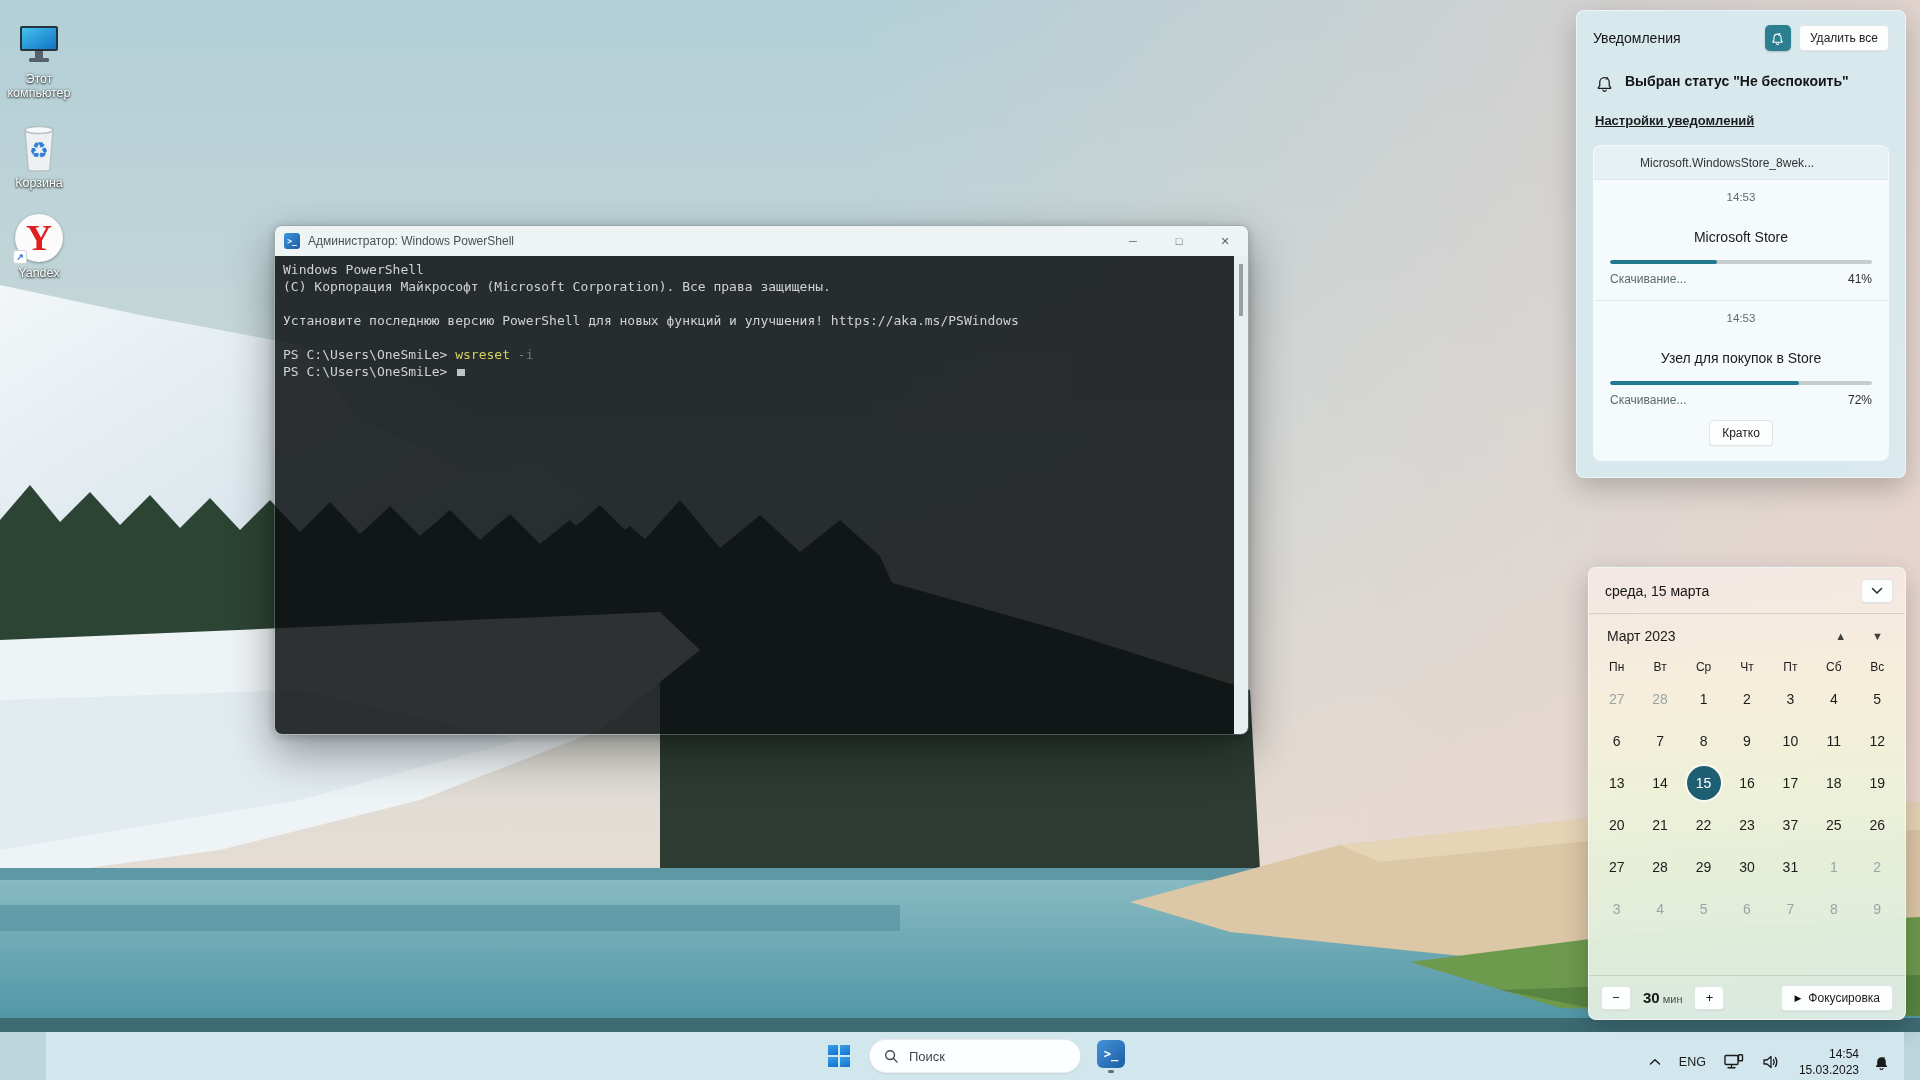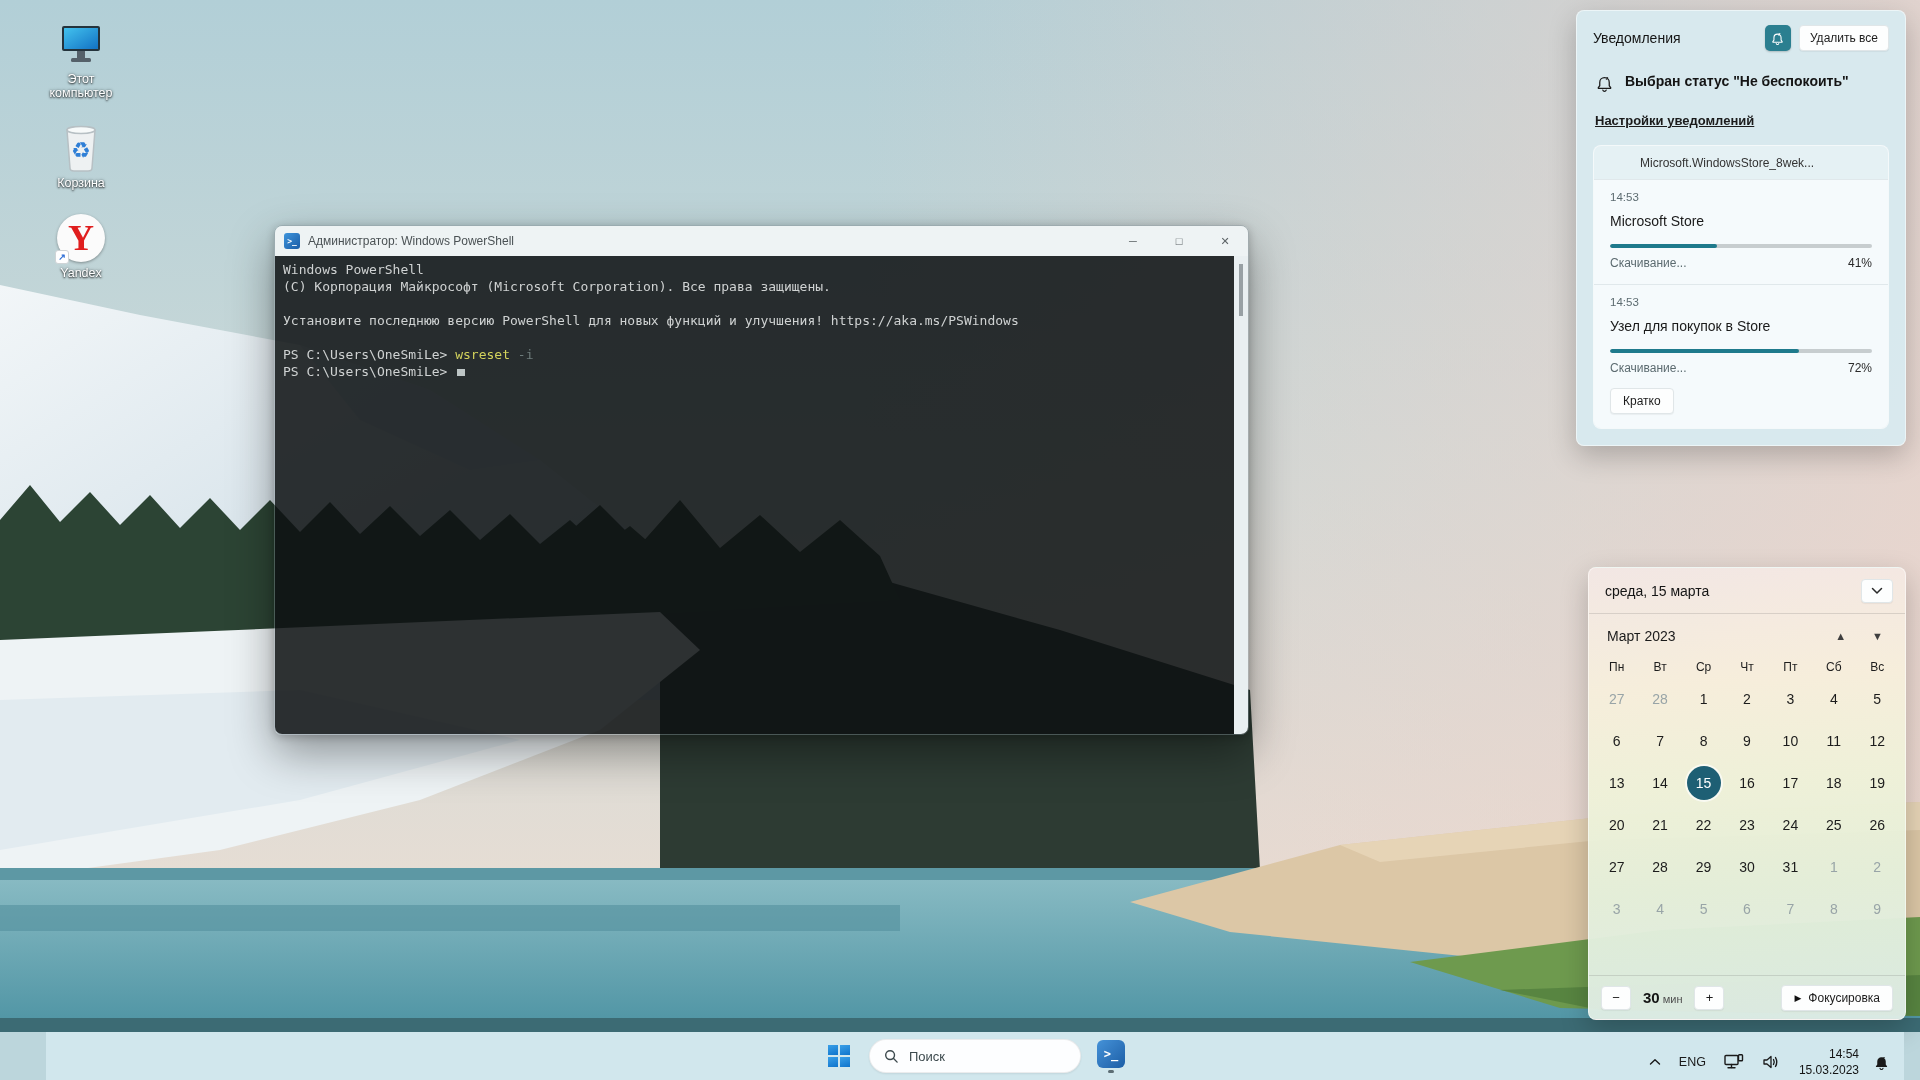--- a/index.html
+++ b/index.html
@@ -3,21 +3,21 @@
 <meta charset="utf-8">
 <style>
   * { margin:0; padding:0; box-sizing:border-box; }
   html,body { width:1920px; height:1080px; overflow:hidden; }
   body { position:relative; font-family:"Liberation Sans", sans-serif; background:#bcd6dc; }
 
   
   .wallpaper { position:absolute; inset:0; z-index:0; }
 
   
-  .desk-icons { position:absolute; left:0; top:10px; z-index:2; width:78px;padding-left:42px; }
+  .desk-icons { position:absolute; left:0; top:10px; z-index:2; width:78px; }
   .desk-icon { width:78px; margin-bottom:14px; text-align:center; cursor:default; }
   .desk-icon .ic { height:58px; display:flex; align-items:flex-end; justify-content:center; position:relative; }
   .desk-icon .lbl { margin-top:4px; font-size:12.5px; line-height:1.12; color:#fff;
       text-shadow:0 1px 2px rgba(0,0,0,.85), 0 0 3px rgba(0,0,0,.5); }
   .yicon { width:48px; height:48px; border-radius:50%; background:#fbfbfb; box-shadow:0 1px 3px rgba(0,0,0,.35);
       display:flex; align-items:center; justify-content:center; position:relative; }
   .yicon .yy { font-family:"Liberation Serif", serif; font-weight:bold; font-size:36px; color:#e01e1e; line-height:1; }
   .shortcut-badge { position:absolute; left:-2px; bottom:-2px; width:14px; height:14px; background:#fff;
       border:1px solid #cfd4d6; border-radius:3px; display:flex; align-items:center; justify-content:center;
       font-size:9px; color:#2f6fd6; font-weight:bold; }
@@ -59,23 +59,23 @@
   .clear-btn { height:26px; padding:0 10px; font-size:12px; }
   .dnd-block { margin-top:22px; display:flex; }
   .dnd-ic { width:20px; color:#1b1b1b; margin:1px 10px 0 2px; flex:0 0 auto; }
   .dnd-title { font-size:14px; font-weight:bold; color:#141414; line-height:1.25; }
   .dnd-body { font-size:13px; color:#4f5d62; line-height:1.5; margin-top:6px; width:262px; }
   .notif-settings { margin-top:16px; margin-left:2px; font-size:13px; font-weight:bold; color:#1b1b1b;
       text-decoration:underline; display:inline-block; cursor:pointer; }
   .notif-group { margin-top:16px; background:rgba(233,243,246,.75); border-radius:8px; overflow:hidden;
       border:1px solid rgba(255,255,255,.55); }
   .group-header { padding:10px 12px 9px 46px; font-size:12px; color:#333; }
-  .notif-card { background:rgba(246,251,252,.92); border-top:1px solid rgba(205,216,220,.55); padding:11px 16px 14px; }
+  .notif-card { background:rgba(246,251,252,.92); border-top:1px solid rgba(205,216,220,.55); padding:11px 16px 14px;text-align:center; }
   .nc-time { font-size:11.5px; color:#5c6b70; }
-  .nc-title { font-size:14px; color:#1a1a1a; margin-top:10px; }
+  .nc-title { font-size:14px; color:#1a1a1a; margin-top:26px; }
   .nc-bar { margin-top:15px; height:4px; border-radius:2px; background:#c7cdcf; overflow:hidden; }
   .nc-fill { height:100%; background:#1e7a8c; border-radius:2px; }
   .nc-status { display:flex; margin-top:8px; font-size:12px; color:#5c6b70; }
   .nc-status .pct { margin-left:auto; color:#2a2a2a; }
   .nc-action { margin-top:13px; height:26px; padding:0 12px; font-size:12px; }
 
   
   .cal-panel { position:absolute; right:14px; top:567px; width:318px; height:453px; z-index:4;
       border-radius:8px; border:1px solid rgba(255,255,255,.5); box-shadow:0 10px 28px rgba(0,0,0,.22);
       background:linear-gradient(176deg, rgba(243,231,228,.97) 0%, rgba(246,238,219,.97) 26%,
@@ -386,21 +386,21 @@
         <div class="cal-cell">
           <span>21</span>
         </div>
         <div class="cal-cell">
           <span>22</span>
         </div>
         <div class="cal-cell">
           <span>23</span>
         </div>
         <div class="cal-cell">
-          <span>24</span>
+          <span>37</span>
         </div>
         <div class="cal-cell">
           <span>25</span>
         </div>
         <div class="cal-cell">
           <span>26</span>
         </div>
       </div>
       <div class="cal-row">
         <div class="cal-cell">

